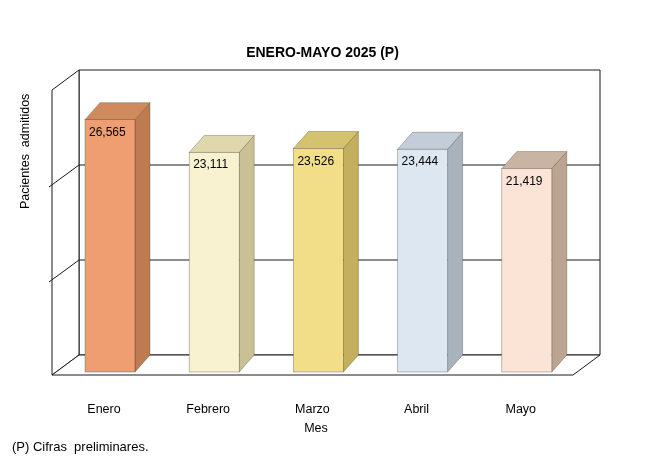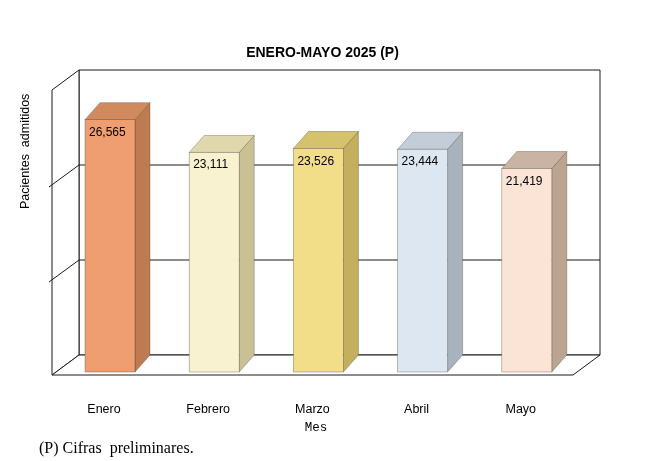--- a/index.html
+++ b/index.html
@@ -4,22 +4,22 @@
 <style>
   html,body{margin:0;padding:0;background:#fff;}
   #page{position:relative;width:645px;height:461px;background:#fff;overflow:hidden;
         font-family:"Liberation Sans",sans-serif;color:#000;}
   .title{position:absolute;top:7px;left:0;width:645px;text-align:center;
          font-size:14px;font-weight:bold;line-height:18px;white-space:pre;}
   .ylabel{position:absolute;left:25px;top:209px;width:0;height:0;}
   .ylabel span{display:block;white-space:pre;font-size:12.5px;
          transform:translate(-50%,-50%) rotate(-90deg);}
   .xlabel{position:absolute;left:316px;top:421px;transform:translateX(-50%);
-         font-size:12.5px;white-space:pre;font-family:Liberation Mono, monospace;}
-  .footnote{position:absolute;left:39px;top:439px;font-size:16px;white-space:pre;font-family:Liberation Serif, serif;}
+         font-size:12.5px;white-space:pre;}
+  .footnote{position:absolute;left:12px;top:439px;font-size:13px;white-space:pre;}
   svg{position:absolute;left:0;top:0;}
   svg text{font-family:"Liberation Sans",sans-serif;fill:#000;}
   svg .val{font-size:12px;}
   svg .cat{font-size:12.5px;}
 </style>
 </head>
 <body>
 
 <div id="page">
   <div class="title">

